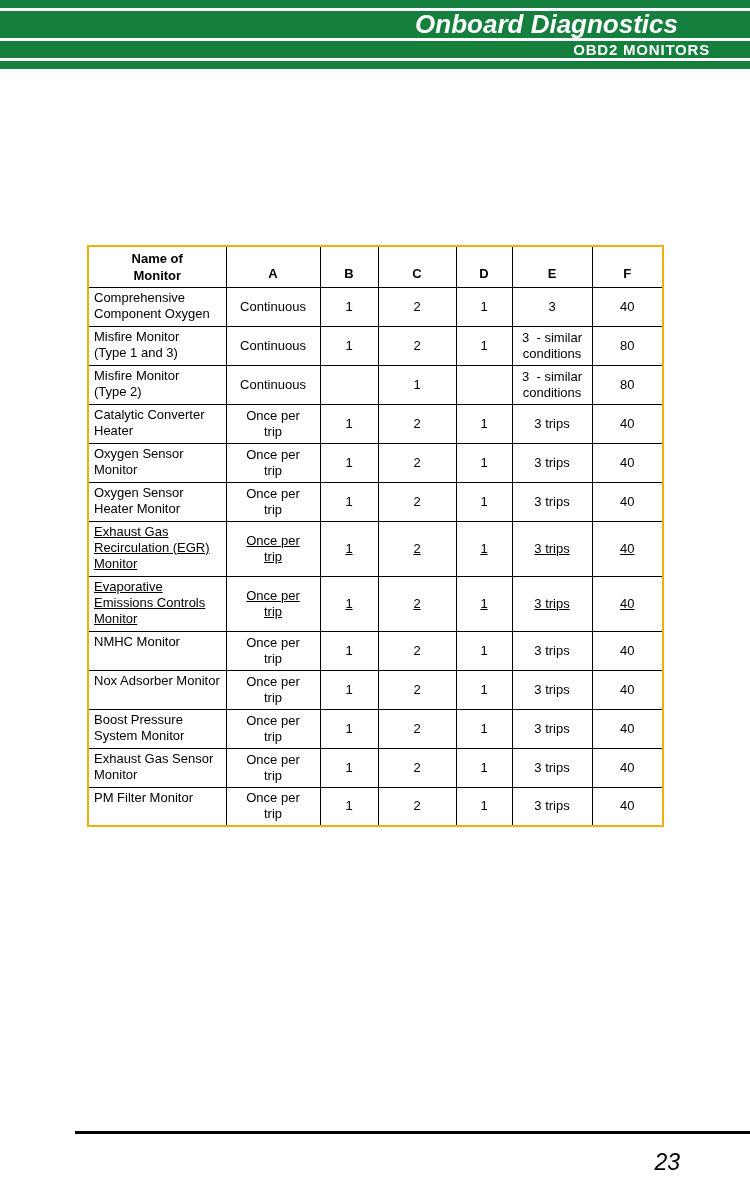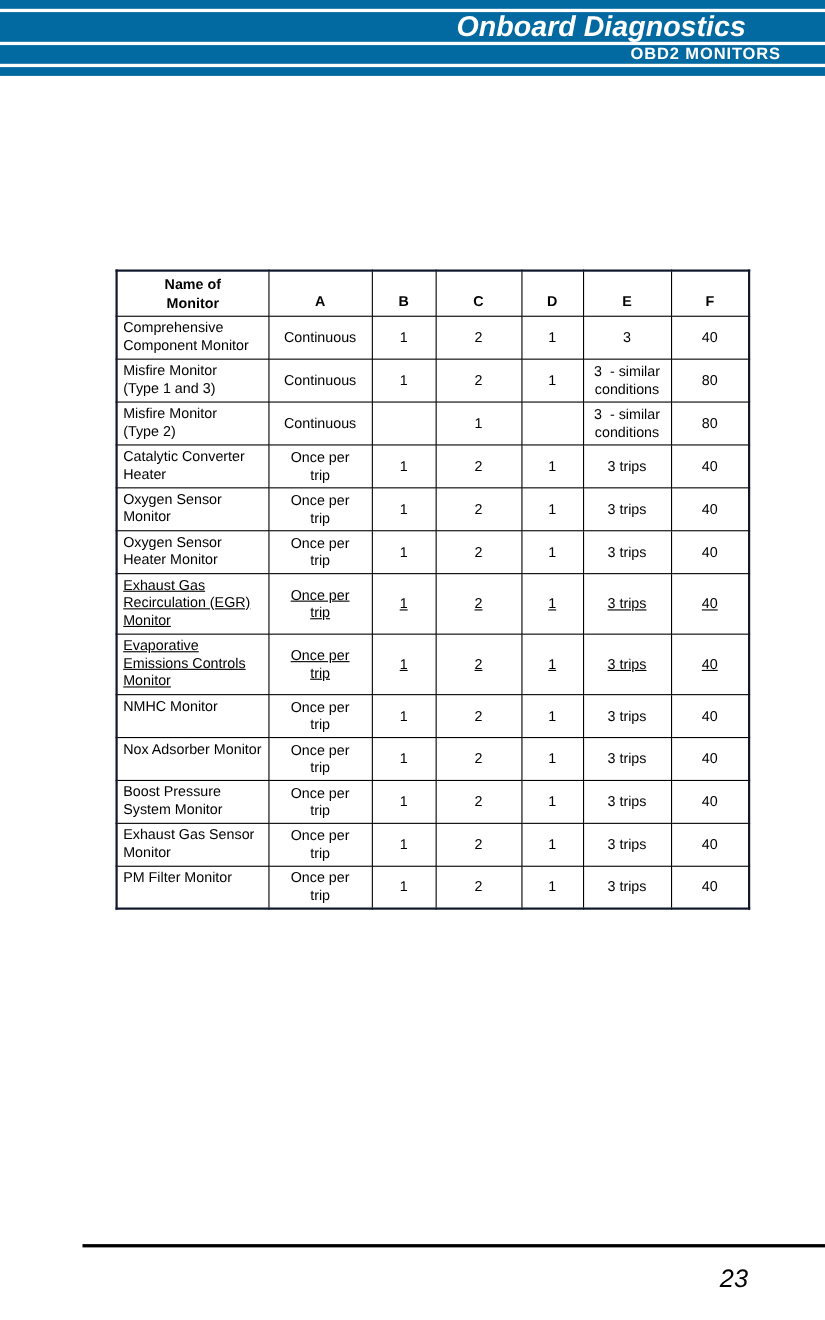--- a/index.html
+++ b/index.html
@@ -7,21 +7,21 @@
   .page {
     position: relative;
     width: 750px;
     height: 1200px;
     background: #ffffff;
     font-family: "Liberation Sans", sans-serif;
     color: #000000;
     overflow: hidden;
   }
   
-  .bar { position: absolute; left: 0; width: 750px; background: #0369a1; }
+  .bar { position: absolute; left: 0; width: 750px; background: #15803d; }
   .bar-top { top: 0; height: 8px; }
   .bar-title {
     top: 11px; height: 27px;
     display: flex; align-items: center; justify-content: flex-end;
     padding-right: 72px;
   }
   .bar-title span {
     color: #ffffff; font-size: 26px; font-weight: bold; font-style: italic;
     line-height: 27px; white-space: nowrap;
   }
@@ -34,22 +34,21 @@
     color: #ffffff; font-size: 15px; font-weight: bold; letter-spacing: 0.8px;
     line-height: 17px; white-space: nowrap;
   }
   .bar-bottom { top: 61px; height: 8px; }
   
   .table-wrap { position: absolute; left: 87px; top: 245px; }
   table.monitors {
     border-collapse: collapse;
     table-layout: fixed;
     width: 575px;
-    border: 2px solid #0f172a;
-    margin-left: 18px;
+    border: 2px solid #eab308;
   }
   table.monitors th, table.monitors td {
     border: 1.5px solid #000000;
     font-size: 13px;
     color: #000000;
     overflow: hidden;
   }
   thead tr { height: 41px; }
   tbody tr { height: 39px; }
   tbody tr.tall { height: 55px; text-decoration: underline; }
@@ -118,21 +117,21 @@
           <th class="letter-head">B</th>
           <th class="letter-head">C</th>
           <th class="letter-head">D</th>
           <th class="letter-head">E</th>
           <th class="letter-head">F</th>
         </tr>
       </thead>
       <tbody>
           <tr>
             <td class="name-cell">Comprehensive
-Component Monitor</td>
+Component Oxygen</td>
             <td class="val-cell">Continuous</td>
             <td class="val-cell">1</td>
             <td class="val-cell">2</td>
             <td class="val-cell">1</td>
             <td class="val-cell">3</td>
             <td class="val-cell">40</td>
           </tr>
           <tr>
             <td class="name-cell">Misfire Monitor
 (Type 1 and 3)</td>

